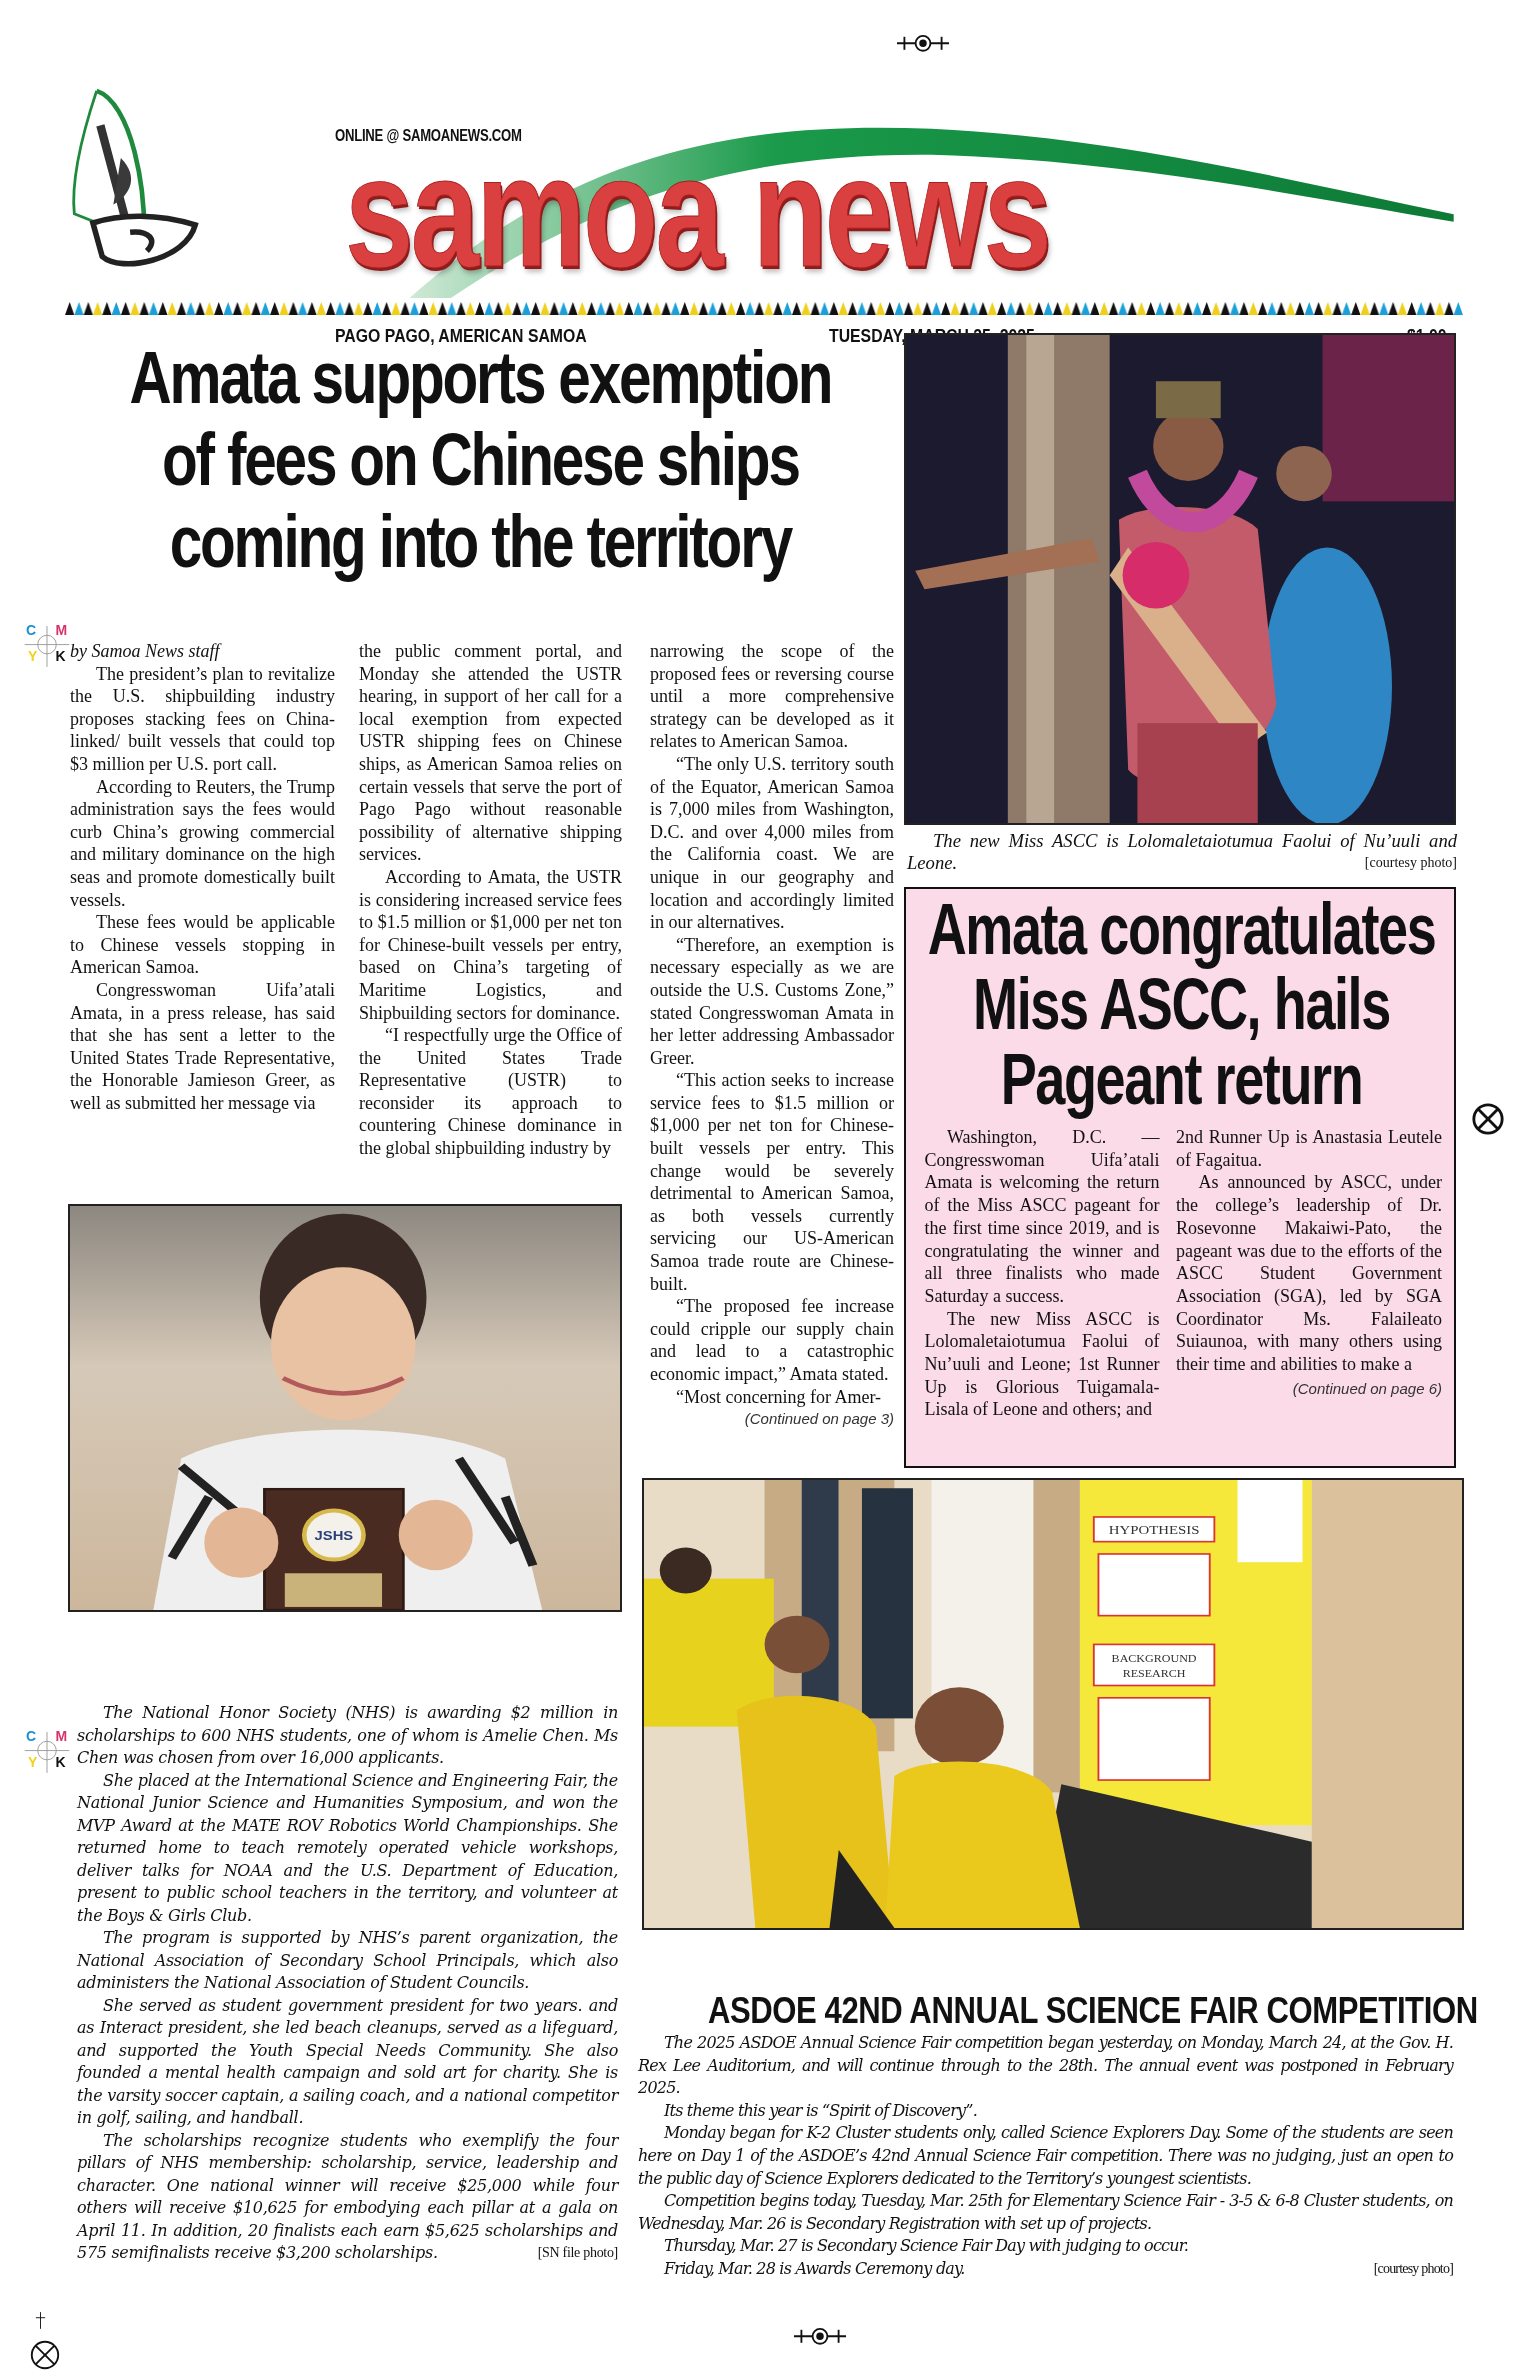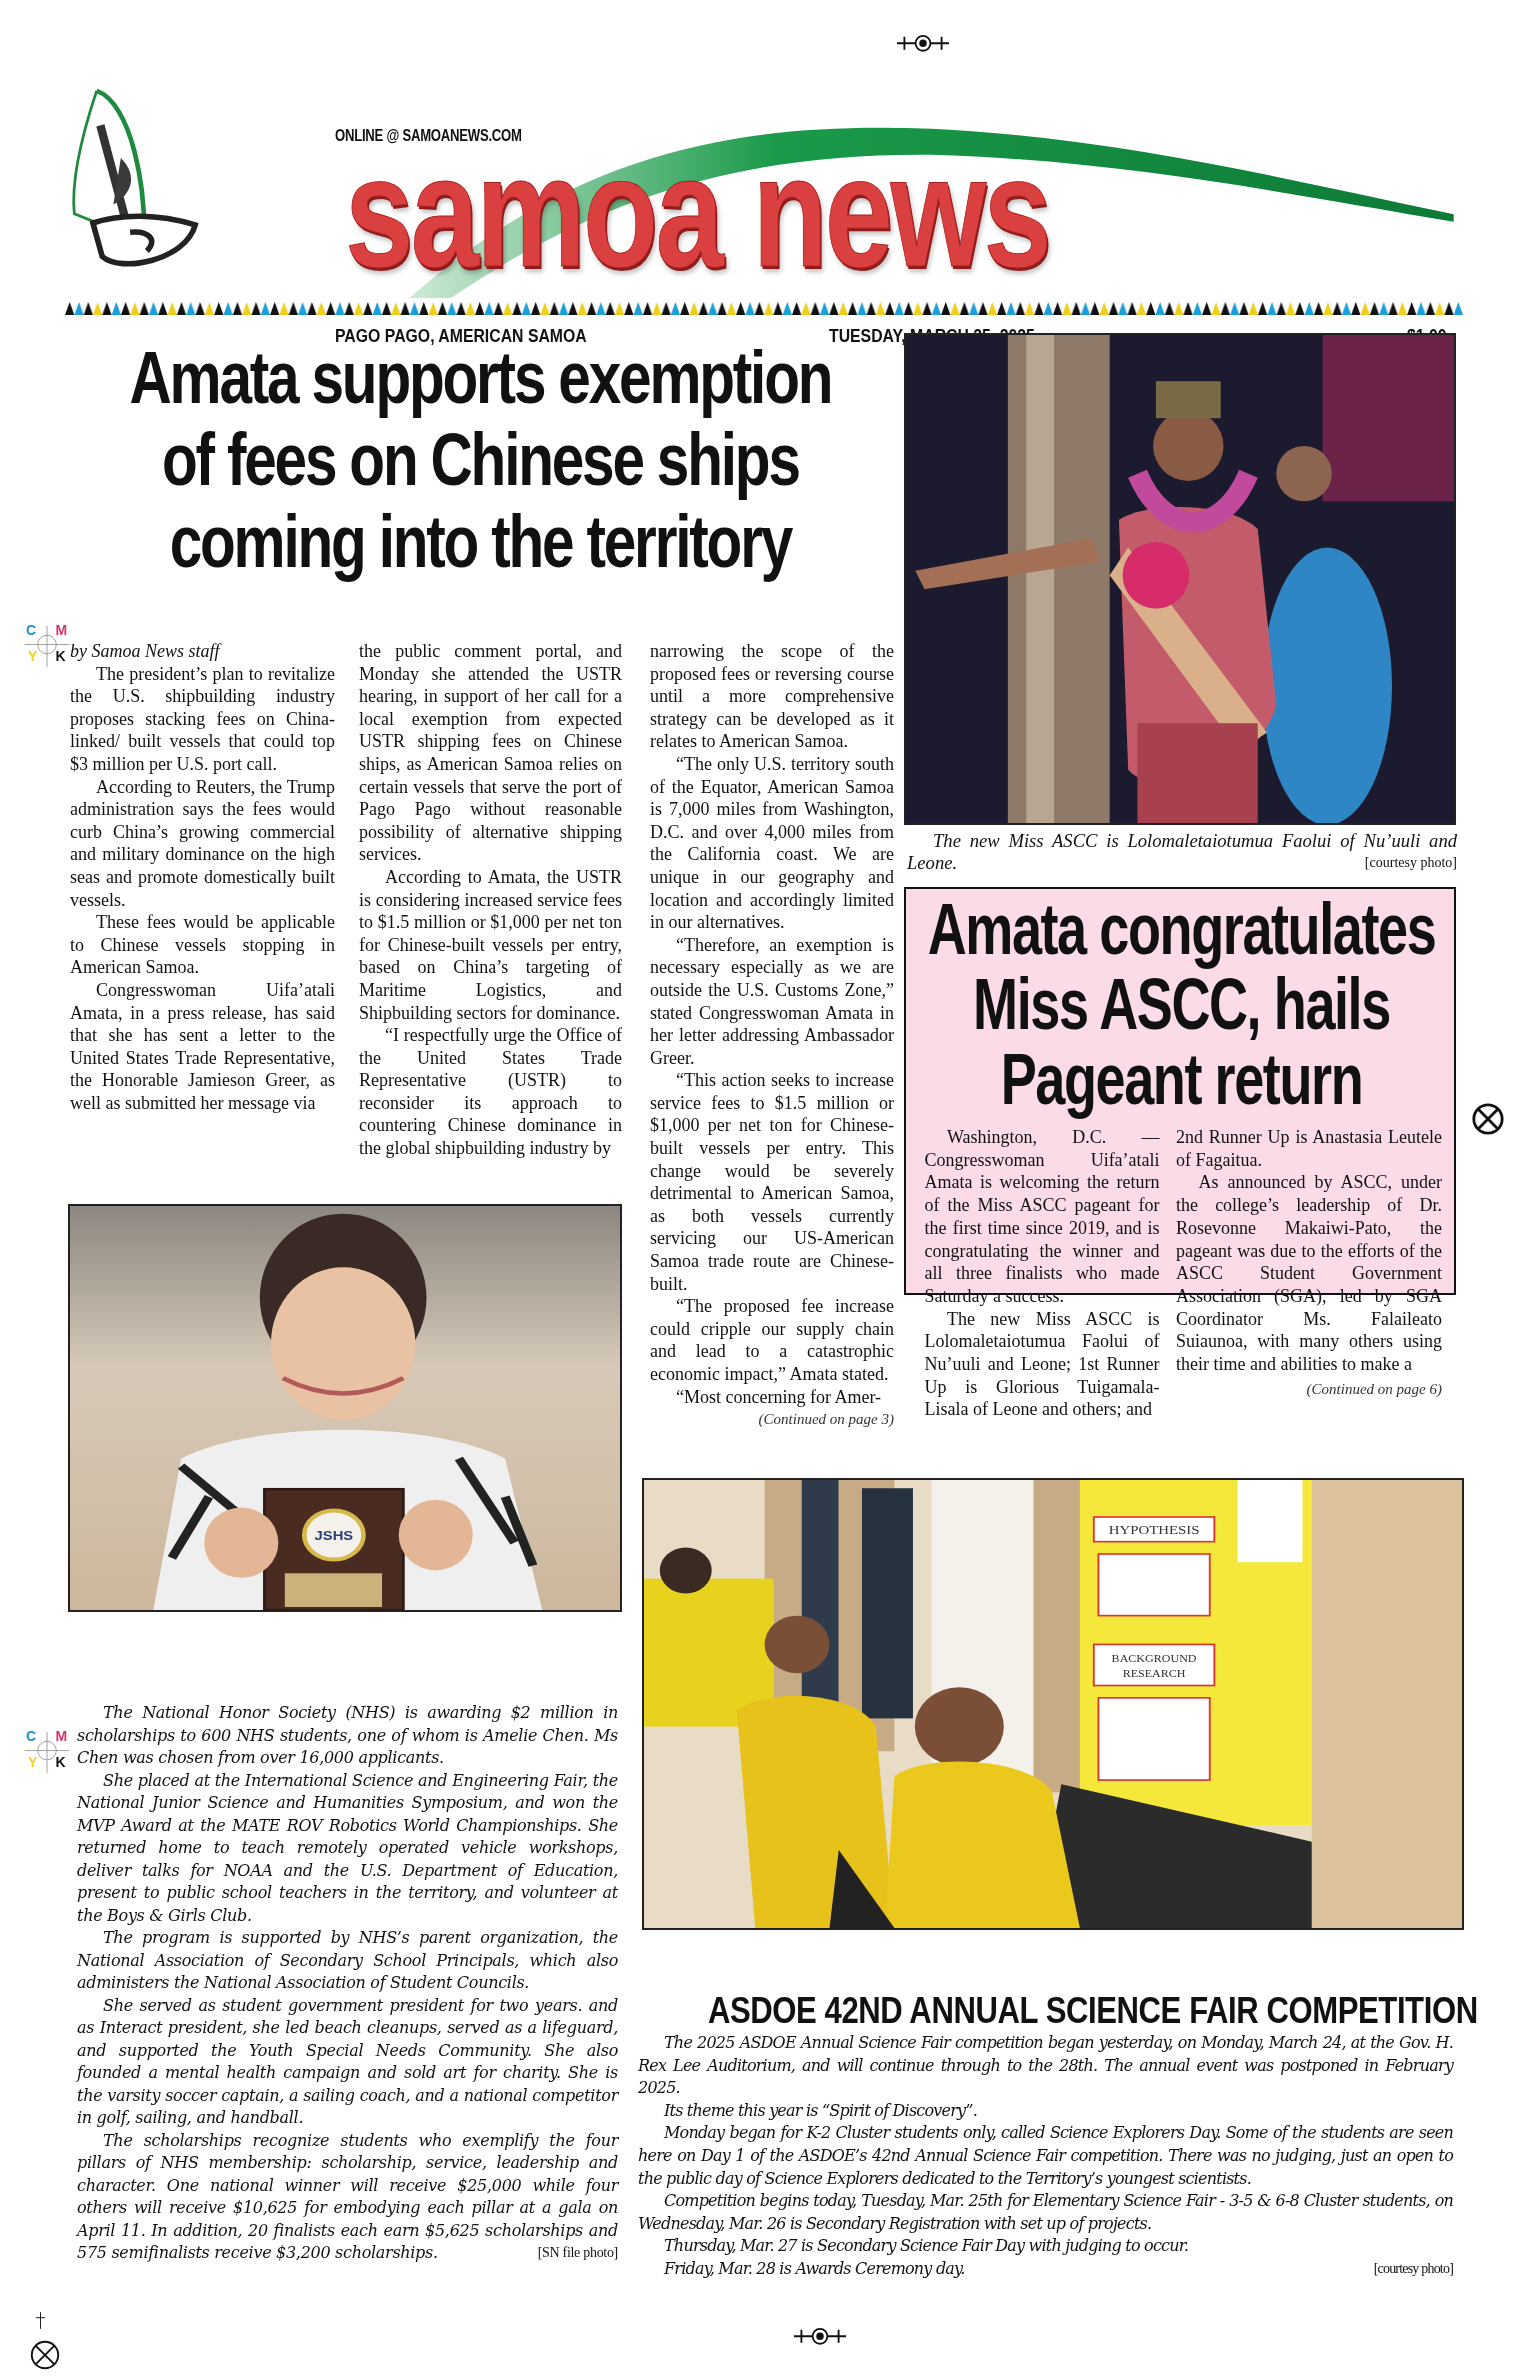--- a/index.html
+++ b/index.html
@@ -30,34 +30,34 @@
   .main-headline { left: 63px; top: 336px; width: 834px; text-align: center; font-family: "Liberation Sans", sans-serif; font-weight: bold; font-size: 75px; line-height: 82px; letter-spacing: -2.8px; transform: scaleX(0.78); transform-origin: center top; white-space: nowrap; }
   .main-headline div { width: 1069px; margin-left: -117px; }
 
   
   .col { font-size: 18px; line-height: 22.6px; text-align: justify; hyphens: auto; }
   .col p { text-indent: 26px; }
   .byline { font-style: italic; font-weight: normal; text-indent: 0 !important; }
   .col1 { left: 70px; top: 640px; width: 265px; }
   .col2 { left: 359px; top: 640px; width: 263px; }
   .col3 { left: 650px; top: 640px; width: 244px; }
-  .cont { text-align: right; font-style: italic; font-family: Liberation Serif, serif; font-size: 15px; color: #333; text-indent: 0 !important; }
+  .cont { text-align: right; font-style: italic; font-family: Liberation Sans, sans-serif; font-size: 15px; color: #333; text-indent: 0 !important; }
 
   
   .photo { border: 2.8px solid #222; overflow: hidden; }
   .photo-pageant { left: 904px; top: 333px; width: 552px; height: 492px; }
   .photo-chen { left: 68px; top: 1204px; width: 554px; height: 408px; }
   .photo-fair { left: 634px; top: 1478px; width: 822px; height: 452px; margin-left: 8px; }
 
   .caption { font-style: italic; font-size: 18.6px; line-height: 22.4px; }
   .credit { font-style: normal; font-size: 14px; float: right; }
   .cap-pageant { left: 907px; top: 830px; width: 550px; text-align: justify; }
 
   
-  .pinkbox { left: 904px; top: 887px; width: 552px; height: 408px; background: #fadbe7; border: 2.8px solid #111; }
+  .pinkbox { left: 904px; top: 887px; width: 552px; height: 581px; background: #fadbe7; border: 2.8px solid #111; }
   .pink-headline { left: 0; top: 1.9px; width: 100%; text-align: center; font-family: "Liberation Sans", sans-serif; font-weight: bold; font-size: 73px; line-height: 75px; letter-spacing: -1.9px; transform: scaleX(0.74); transform-origin: center top; }
   .pink-headline div { width: 746px; margin-left: -97px; }
   .pcol { top: 237px; font-size: 18px; line-height: 22.7px; text-align: justify; }
   .pcol p { text-indent: 22.4px; }
   .pcol1 { left: 18.6px; width: 235px; }
   .pcol2 { left: 270px; width: 266px; }
 
   
   .cap-chen { left: 77px; top: 1702px; width: 541px; font-family: "DejaVu Serif", serif; font-style: italic; font-size: 16px; line-height: 22.5px; text-align: justify; letter-spacing: -0.3px; }
   .cap-chen p { text-indent: 26px; }

